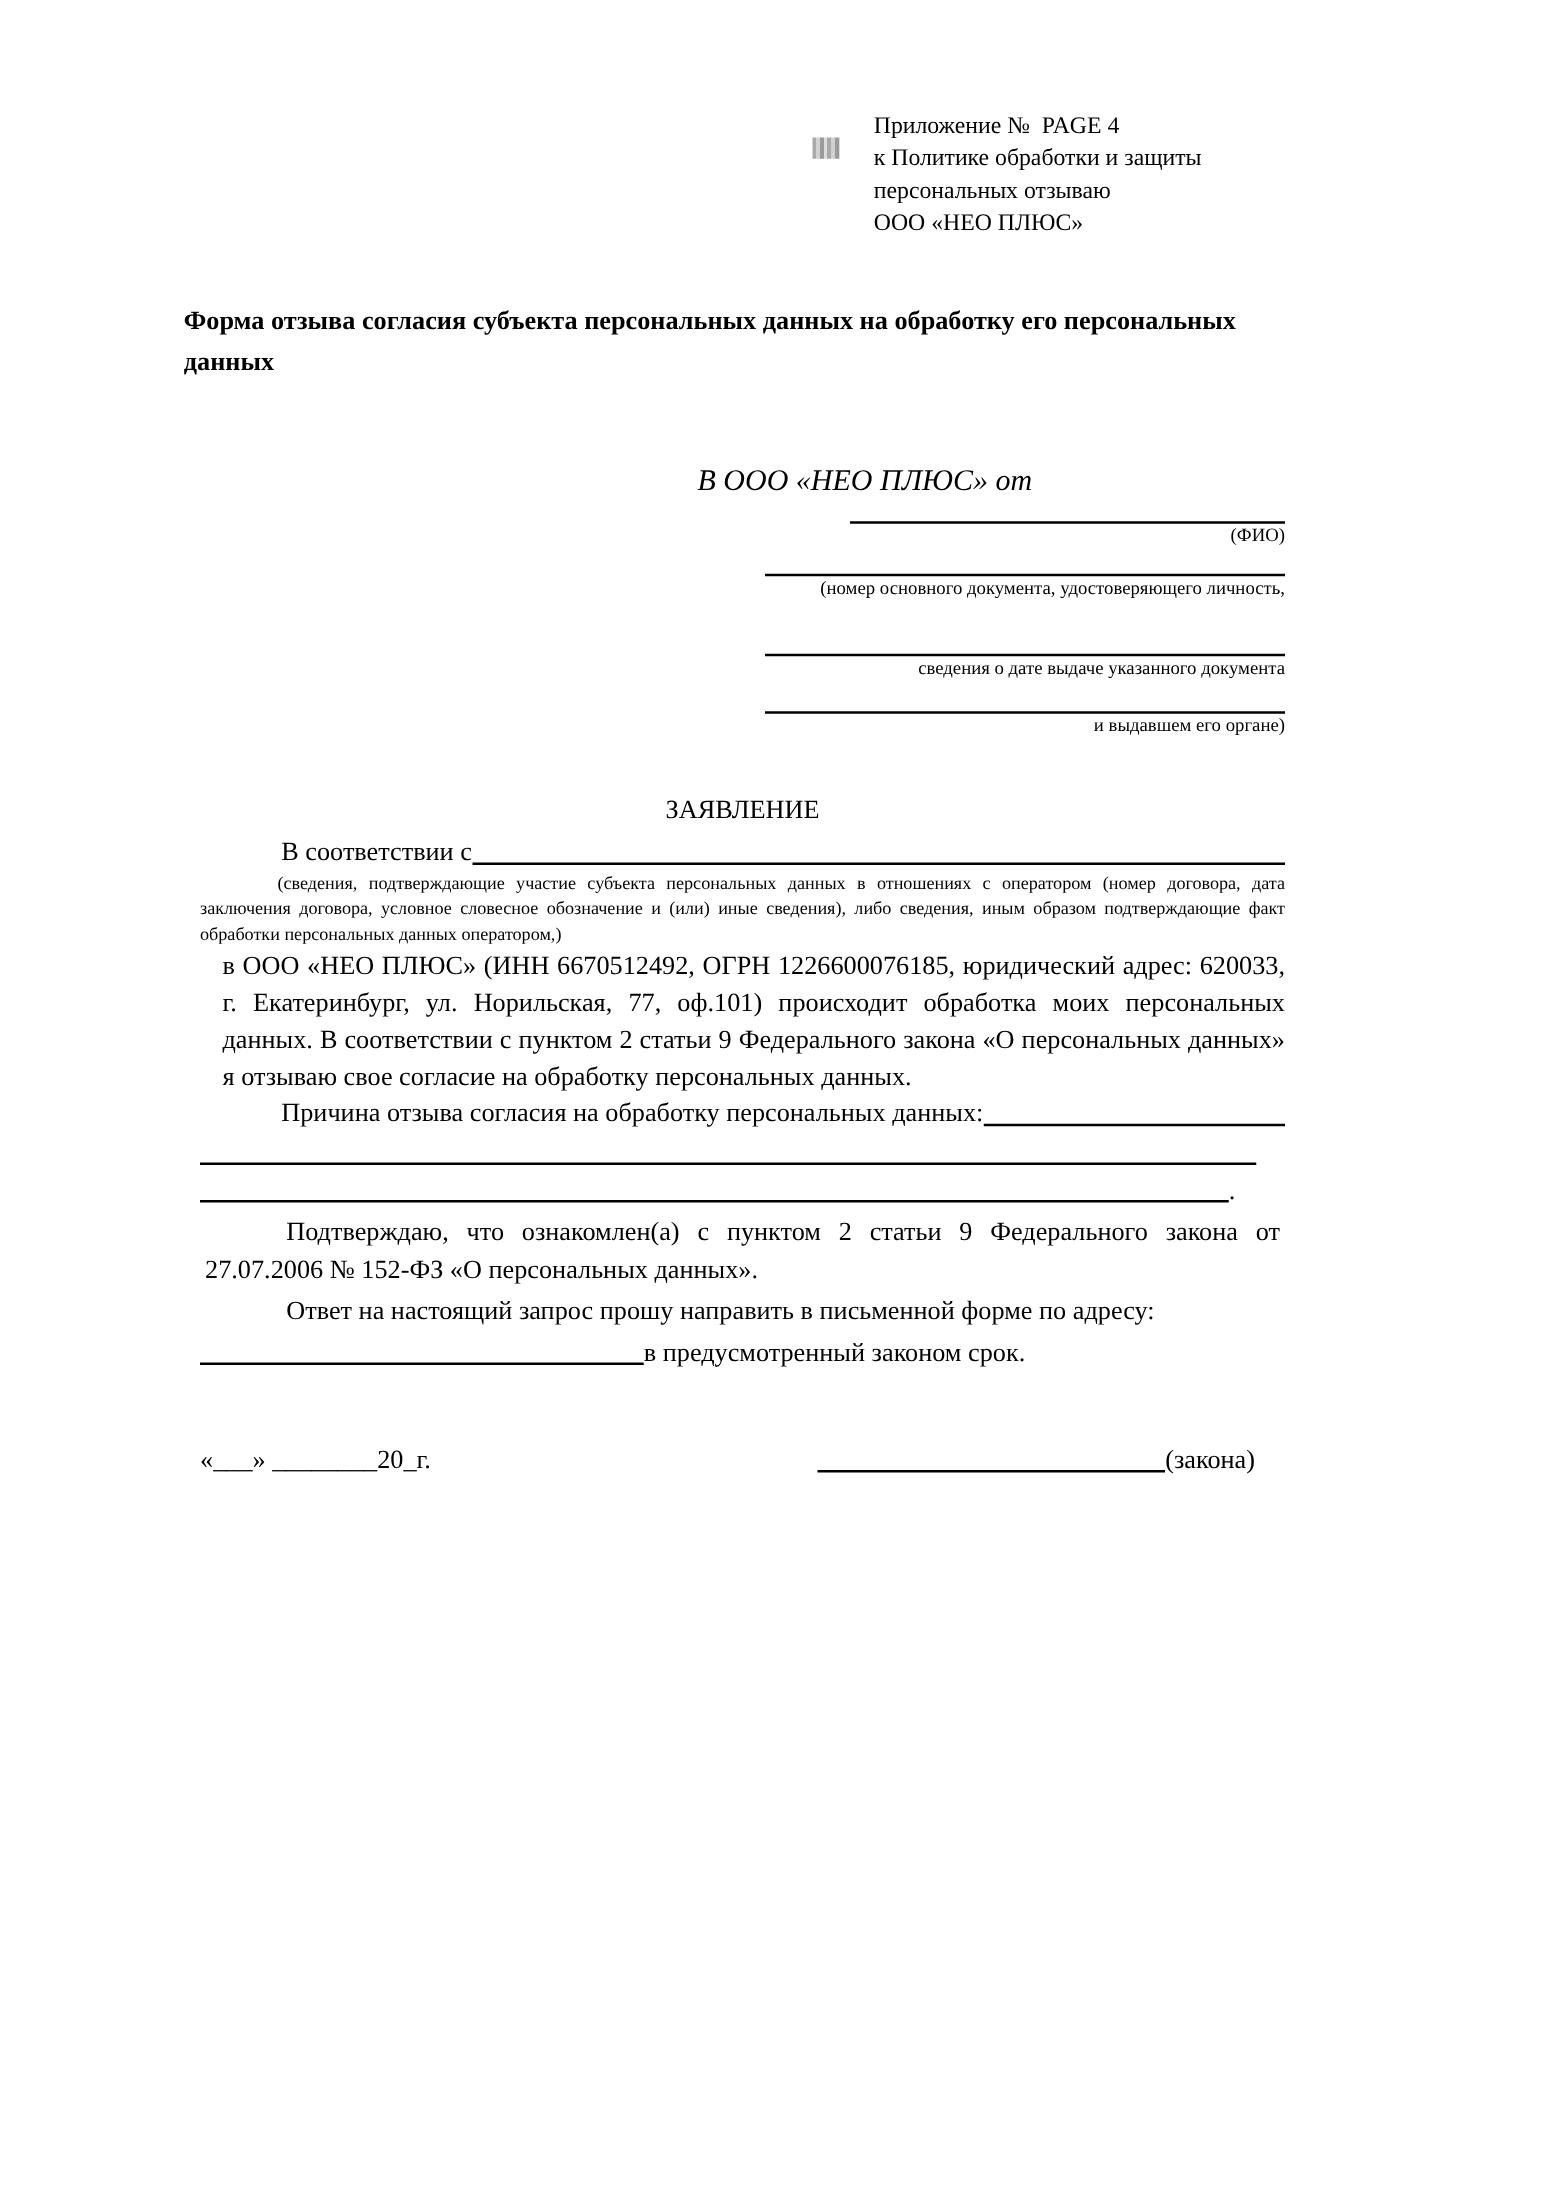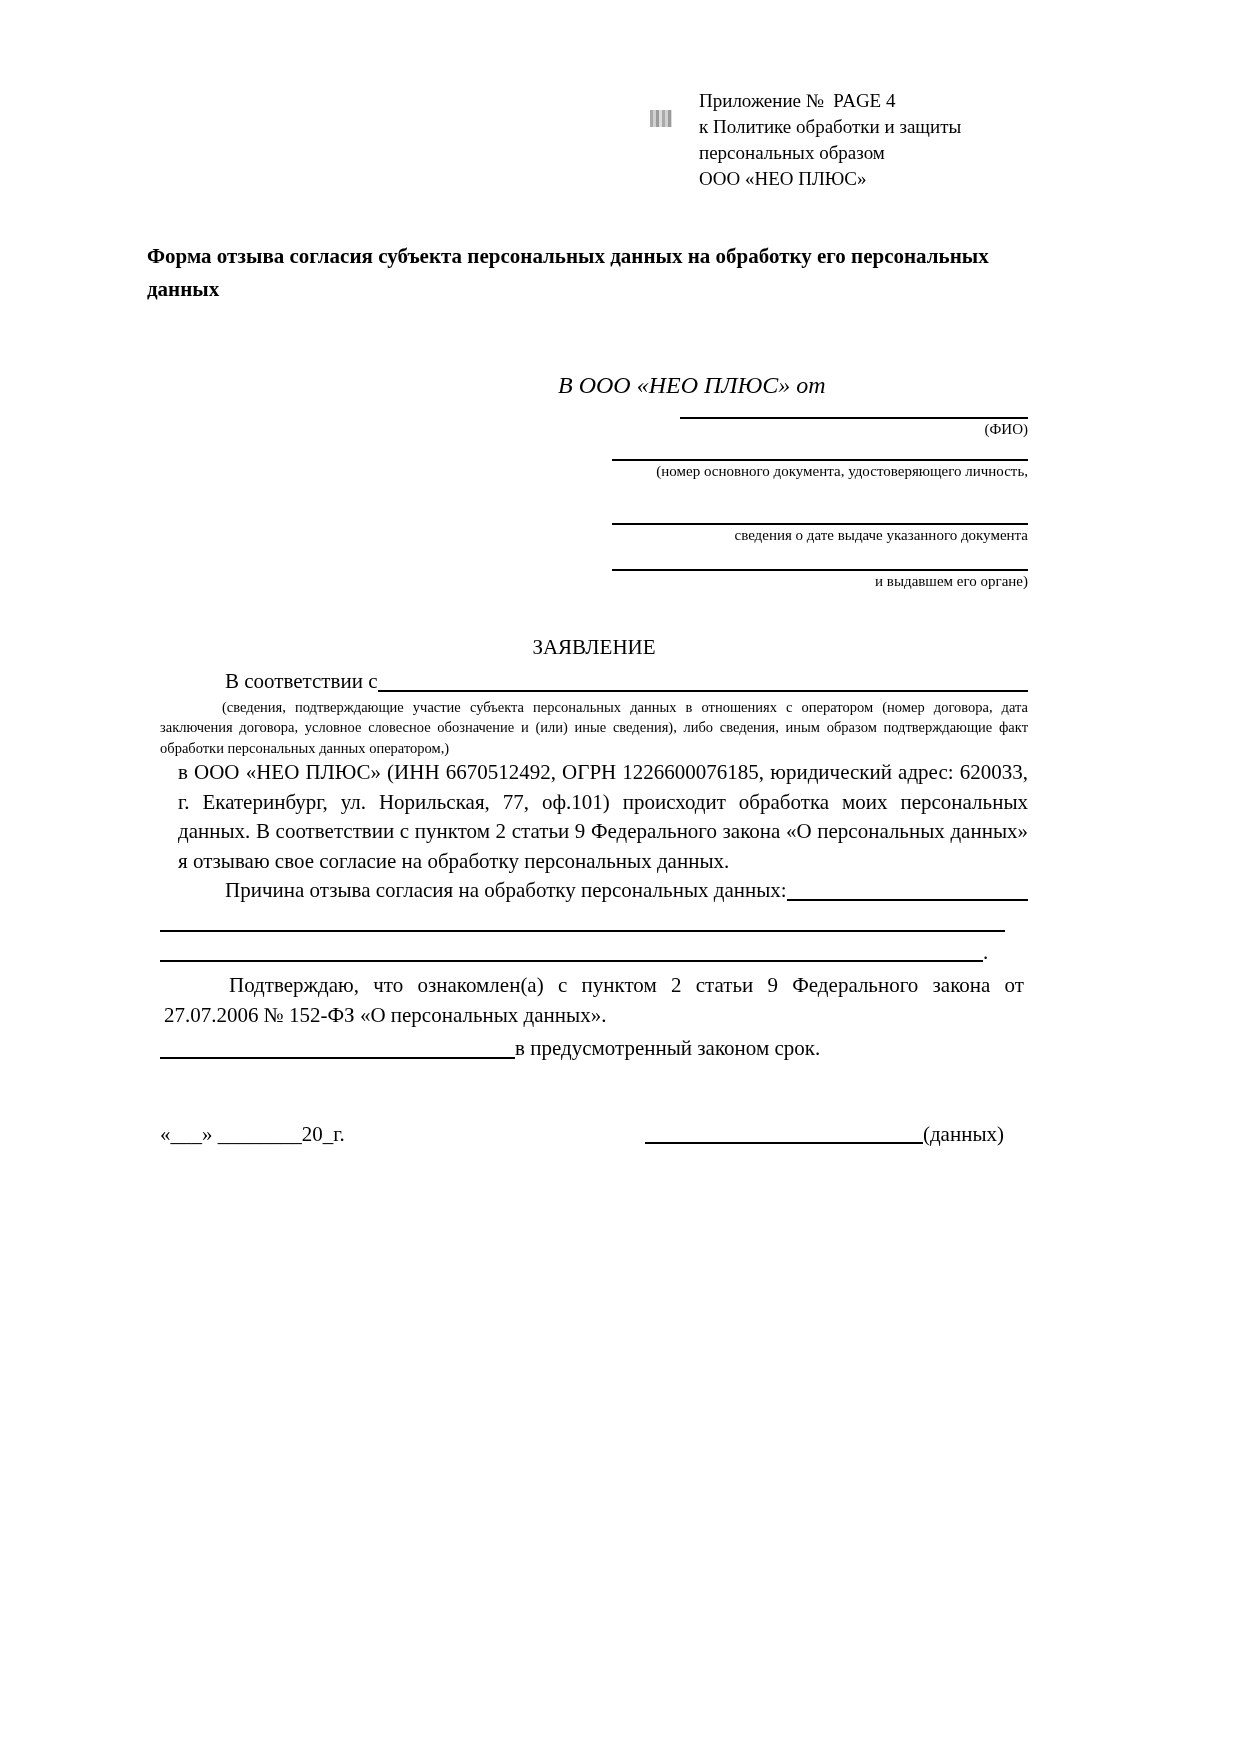--- a/index.html
+++ b/index.html
@@ -78,21 +78,21 @@
 </head>
 <body>
 
 <div class="page">
 
   <div class="artifact"></div>
 
   <div class="annex">
     <div class="ws-pre">Приложение №  PAGE 4</div>
     <div>к Политике обработки и защиты</div>
-    <div>персональных образом</div>
+    <div>персональных отзываю</div>
     <div>ООО «НЕО ПЛЮС»</div>
   </div>
 
   <div class="doc-title">Форма отзыва согласия субъекта персональных данных на обработку его персональных данных</div>
 
   <div class="to-line">В ООО «НЕО ПЛЮС» от</div>
 
   <div class="fields">
     <div class="u-line short"></div>
     <span class="cap gap4">(ФИО)</span>
@@ -124,28 +124,29 @@
 
     <div class="blank1"></div>
 
     <div class="row blank2">
       <div class="fill"></div>
       <span>.</span>
     </div>
 
     <p class="par indent-par">Подтверждаю, что ознакомлен(а) с пунктом 2 статьи 9 Федерального закона от 27.07.2006 № 152-ФЗ «О персональных данных».</p>
 
+    <p class="par indent-par">Ответ на настоящий запрос прошу направить в письменной форме по адресу:</p>
 
     <div class="row resp2-row">
       <div class="fill"></div>
       <span>в предусмотренный законом срок.</span>
     </div>
 
     <div class="bottom-row">
       <span>«___» ________20_г.</span>
       <div class="sign-group">
         <div class="fill"></div>
-        <span>(данных)</span>
+        <span>(закона)</span>
       </div>
     </div>
 
   </div>
 </div>
 
 </body></html>

